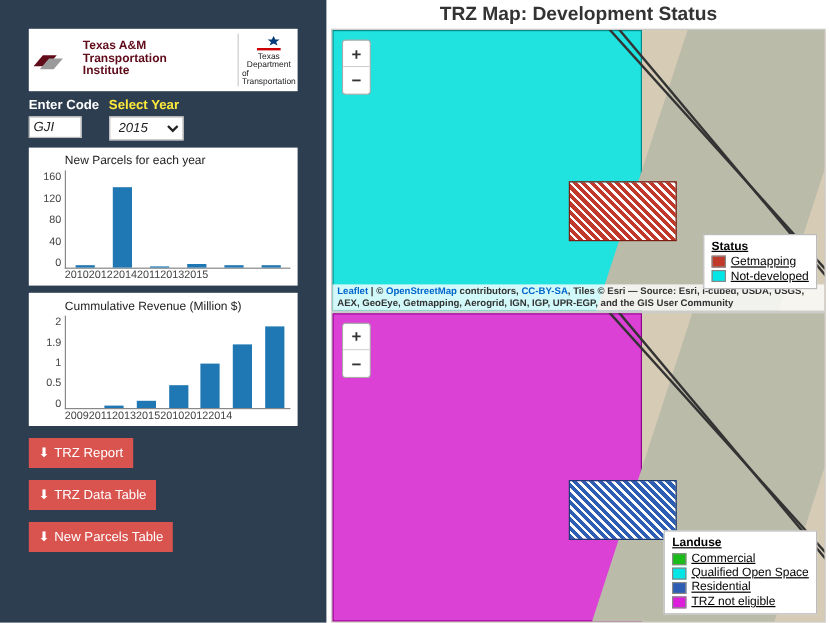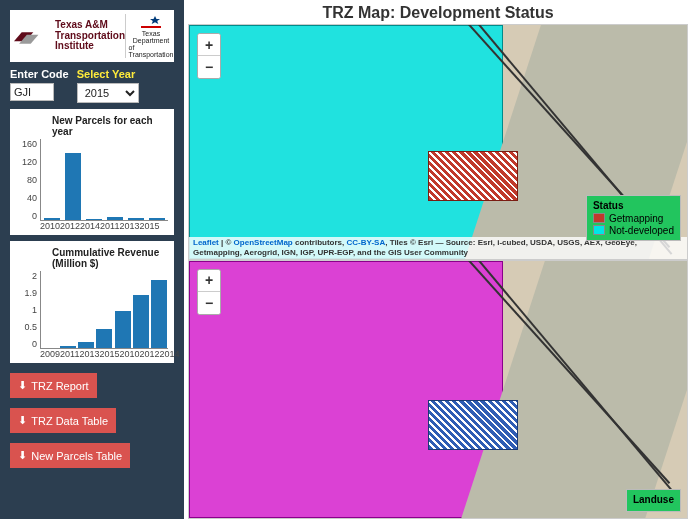--- a/index.html
+++ b/index.html
@@ -1,51 +1,51 @@
 <!DOCTYPE html>
 <html><head>
 <meta charset="utf-8">
 <style>
   * { box-sizing: border-box; margin: 0; padding: 0; }
   body { font-family: Arial, sans-serif; font-size: 12px; background: #fff; width: 692px; height: 519px; overflow: hidden; }
   .app { display: flex; width: 100%; height: 100%; }
-  .sidebar { width: 184px; background: #2c3e50; color: #fff; padding: 10px; display: flex; flex-direction: column; gap: 6px; overflow-y: auto; }
+  .sidebar { width: 272px; background: #2c3e50; color: #fff; padding: 24px; display: flex; flex-direction: column; gap: 6px; overflow-y: auto; }
   .logo-box { background: #fff; padding: 4px 2px; display: flex; align-items: center; justify-content: space-between; }
   .logo-tamu { display: flex; align-items: center; gap: 3px; }
   .logo-mark { width: 40px; height: 18px; }
   .logo-text { color: #5f0b1a; font-weight: bold; font-size: 10px; line-height: 1.05; }
   .logo-txdot { width: 48px; display: flex; flex-direction: column; align-items: center; font-size: 7px; color: #222; border-left: 1px solid #ccc; padding-left: 3px; }
   .controls { display: flex; gap: 8px; }
   .control { display: flex; flex-direction: column; gap: 3px; }
   .control-label { font-size: 11px; font-weight: bold; }
   .control-label.yellow { color: #ffeb3b; }
   .control-label.white { color: #fff; }
-  .control input, .control select { font-size: 11px; padding: 2px 3px; border: 1px solid #bbb; background: #fff; color: #222; }
+  .control input, .control select { font-size: 11px; padding: 2px 3px; border: 1px solid #bbb; background: #fff; color: #222; font-style: italic; }
   .control input { width: 44px; }
   .control select { width: 62px; }
   .chart-card { background: #fff; color: #222; padding: 6px 6px 4px 6px; }
-  .chart-title { font-size: 10px; font-weight: bold; margin-bottom: 2px; margin-left: 36px; }
+  .chart-title { font-size: 10px; font-weight: normal; margin-bottom: 2px; margin-left: 24px; }
   .chart-body { display: flex; }
   .y-axis { display: flex; flex-direction: column; justify-content: space-between; align-items: flex-end; width: 24px; font-size: 9px; color: #444; padding-right: 3px; }
   .plot { flex: 1; position: relative; border-left: 1px solid #888; border-bottom: 1px solid #888; display: flex; align-items: flex-end; gap: 0px; }
   .plot.bar-plot { height: 82px; }
   .plot.bar-plot-rev { height: 78px; }
   .bar-slot { flex: 1; display: flex; justify-content: center; align-items: flex-end; }
   .bar { width: 16px; background: #1f77b4; }
   .x-axis { display: flex; margin-left: 24px; font-size: 9px; color: #444; }
   .x-axis.staggered .x-tick { flex: 1; text-align: center; }
   .btn-red { background: #d9534f; color: #fff; border: none; padding: 6px 8px; font-size: 11px; text-align: left; display: flex; align-items: center; gap: 4px; cursor: pointer; margin-top: 4px; width: fit-content; }
   .main { flex: 1; display: flex; flex-direction: column; overflow: hidden; padding: 0; }
   .map-section { flex: 1; display: flex; flex-direction: column; overflow: hidden; }
   .map-title { text-align: center; font-size: 16px; font-weight: bold; color: #333; padding: 4px 0 2px 0; }
   .map-canvas { flex: 1; position: relative; background: #d6cbb5; overflow: hidden; border: 1px solid #ccc; margin: 0 4px; }
   .zoom-ctl { position: absolute; top: 8px; left: 8px; background: #fff; border: 1px solid #aaa; border-radius: 3px; overflow: hidden; z-index: 5; }
   .zoom-btn { width: 22px; height: 22px; display: flex; align-items: center; justify-content: center; font-size: 14px; font-weight: bold; color: #333; border-bottom: 1px solid #ccc; cursor: pointer; background:#fff; border-left:none; border-right:none; border-top:none; }
   .zoom-btn:last-child { border-bottom: none; }
-  .legend { position: absolute; bottom: 6px; right: 6px; background: #22c55e; border: 1px solid #bbb; padding: 4px 6px; font-size: 10px; z-index: 5; }
+  .legend { position: absolute; bottom: 6px; right: 6px; background: #ffffff; border: 1px solid #bbb; padding: 4px 6px; font-size: 10px; z-index: 5; text-decoration: underline; }
   .legend-title { font-weight: bold; margin-bottom: 2px; font-size: 10px; }
   .legend-row { display: flex; align-items: center; gap: 4px; margin-top: 1px; }
   .swatch { width: 12px; height: 10px; border: 1px solid #888; }
   .attribution { position: absolute; bottom: 0; left: 0; right: 0; background: rgba(255,255,255,0.8); font-size: 8px; color: #333; padding: 1px 4px; line-height: 1.2; z-index: 4; font-weight: bold; }
   .attribution a { color: #0066cc; }
   .poly-cyan { position: absolute; background: rgba(0,230,230,0.85); border: 1px solid #008b8b; }
   .poly-magenta { position: absolute; background: rgba(220,30,220,0.8); border: 1px solid #8b008b; }
   .dev-blob { position: absolute; width: 90px; height: 50px; background: repeating-linear-gradient(45deg, #c0392b 0 3px, #fff 3px 5px); border: 1px solid #7a1c12; }
   .res-blob { position: absolute; width: 90px; height: 50px; background: repeating-linear-gradient(45deg, #2e5db4 0 3px, #fff 3px 5px); border: 1px solid #1a3a73; }
   .road-band { position:absolute; background:#bba; }
@@ -249,17 +249,35 @@
         <div class="road-band" style="top:0;left:63%;width:37%;height:100%;transform:skewX(-18deg);"></div>
         <div class="diag" style="top:0;left:58%;height:300px;transform:rotate(-40deg);"></div>
         <div class="diag" style="top:0;left:56%;height:300px;transform:rotate(-42deg);"></div>
         <div class="res-blob" style="top:54%;left:48%;"></div>
         <div class="zoom-ctl">
           <button class="zoom-btn">+</button>
           <button class="zoom-btn">−</button>
         </div>
         <div class="legend">
           <div class="legend-title">Landuse</div>
+          <div id="landuse-legend-rows">
+              <div class="legend-row">
+                <div class="swatch" style="background: rgb(26, 188, 26);"></div>
+                <span>Commercial</span>
+              </div>
+              <div class="legend-row">
+                <div class="swatch" style="background: rgb(0, 230, 230);"></div>
+                <span>Qualified Open Space</span>
+              </div>
+              <div class="legend-row">
+                <div class="swatch" style="background: rgb(46, 93, 180);"></div>
+                <span>Residential</span>
+              </div>
+              <div class="legend-row">
+                <div class="swatch" style="background: rgb(220, 30, 220);"></div>
+                <span>TRZ not eligible</span>
+              </div>
+            </div>
         </div>
       </div>
     </section>
   </main>
 </div>
 
 </body></html>

